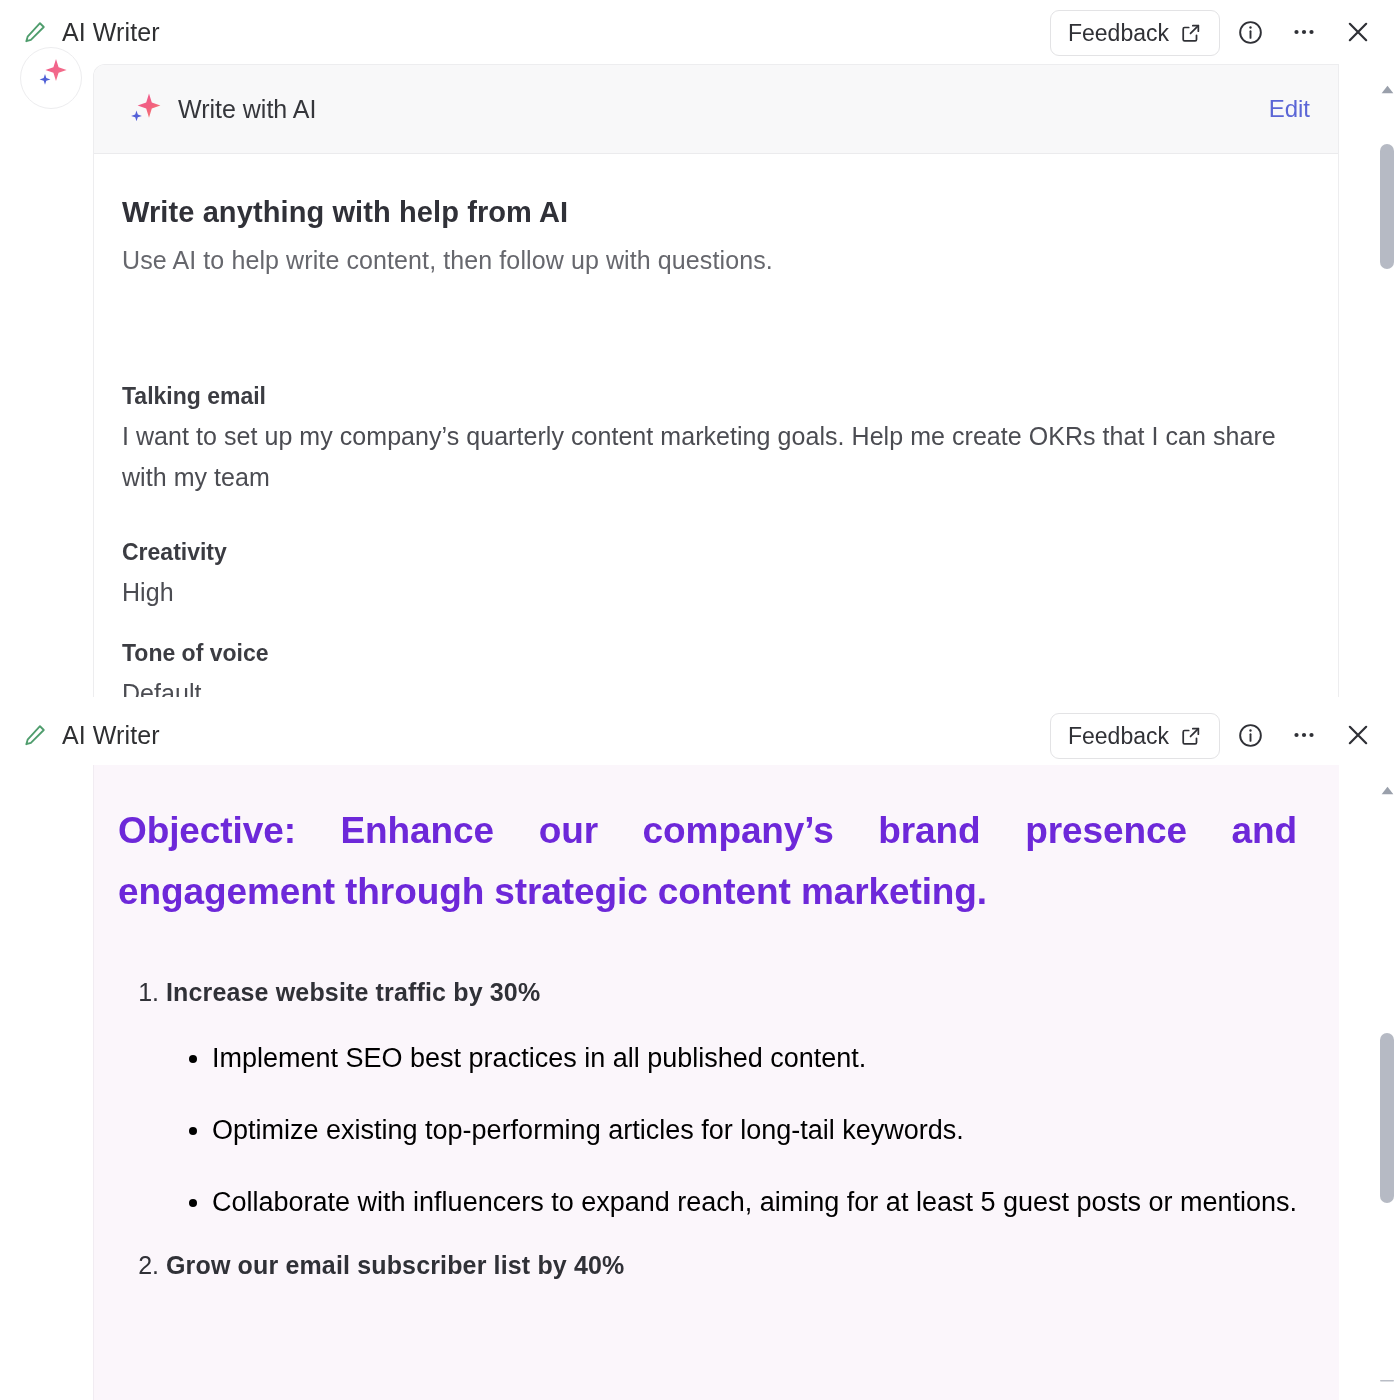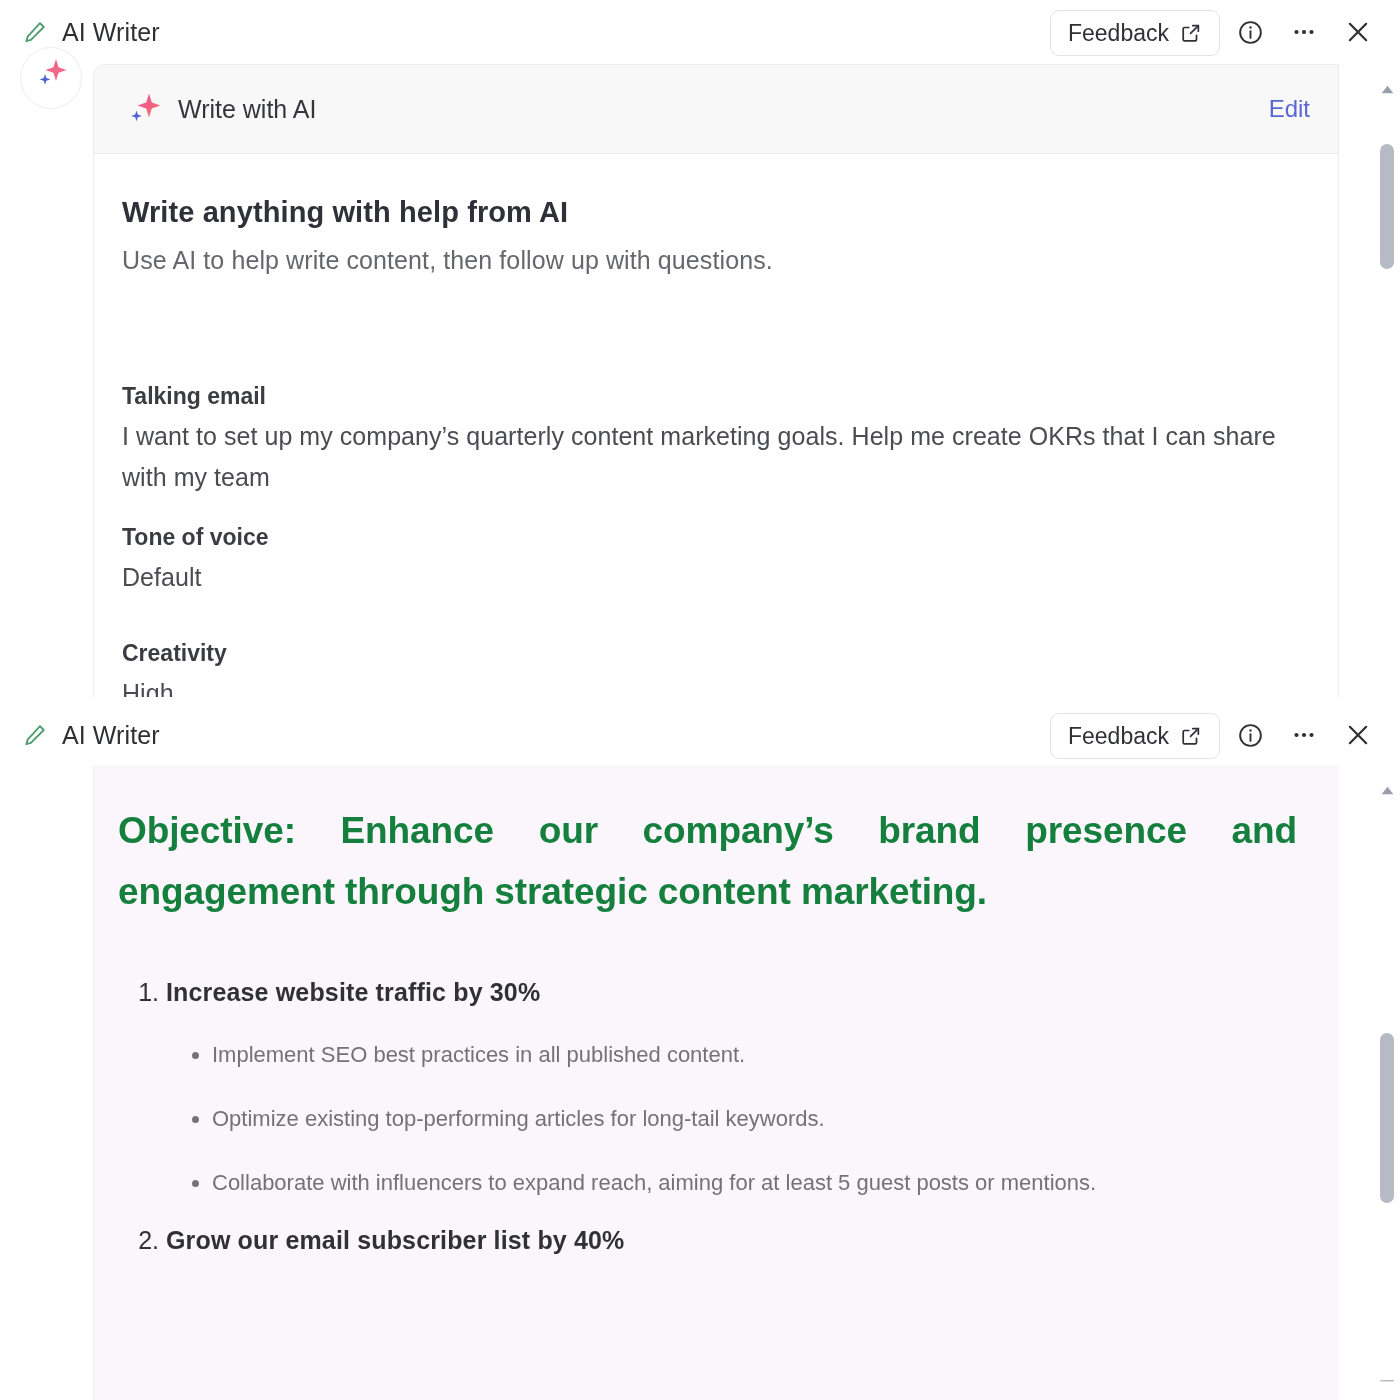--- a/index.html
+++ b/index.html
@@ -145,21 +145,21 @@
     left: 93px; top: 0;
     width: 1246px; height: 635px;
     background: #fbf6fb;
     border-left: 1px solid #f1ecf2;
     overflow: hidden;
     padding: 36px 30px 0 24px;
   }
   .objective {
     font-size: 37px;
     font-weight: bold;
-    color: #15803d;
+    color: #6d28d9;
     line-height: 1.64;
     letter-spacing: -0.1px;
     text-align: justify;
     hyphens: auto;
     margin-right: 12px;
   }
   .key-results {
     font-size: 31px;
     color: #2f3035;
     margin-top: 72px;
@@ -175,22 +175,22 @@
     color: #303137;
     margin-bottom: 26px;
   }
   ol.kr-list > li > .kr-title { font-weight: bold; letter-spacing: .15px; }
   ul.kr-sub {
     margin-top: 30px;
     padding-left: 46px;
     list-style: disc;
   }
   ul.kr-sub li {
-    font-size: 22px;
-    color: #737373;
+    font-size: 27px;
+    color: #000000;
     font-weight: normal;
     line-height: 1.62;
     margin-bottom: 28px;
   }
   ul.kr-sub li:last-child { margin-bottom: 0; }
 
   
   .scrollbar {
     position: absolute;
     right: 0;
@@ -313,28 +313,28 @@
 
         <div class="ai-card-body">
           <div class="promo-title">Write anything with help from AI</div>
           <div class="promo-sub">Use AI to help write content, then follow up with questions.</div>
 
           <div class="field-block talking-block">
             <div class="field-label">Talking email</div>
             <div class="field-value">I want to set up my company’s quarterly content marketing goals. Help me create OKRs that I can share with my team</div>
           </div>
 
+          <div class="field-block creativity-block">
+            <div class="field-label">Creativity</div>
+            <div class="field-value">High</div>
+          </div>
+
           <div class="field-block tone-block">
             <div class="field-label">Tone of voice</div>
             <div class="field-value">Default</div>
-          </div>
-
-          <div class="field-block creativity-block">
-            <div class="field-label">Creativity</div>
-            <div class="field-value">High</div>
           </div>
         </div>
       </div>
 
       <div class="scrollbar" style="top:0; height:633px;">
         <div class="sb-arrow up">
           <svg viewBox="0 0 12 8" width="13" height="9" fill="#9aa0ab">
               <path d="M6 0.6 L11.4 7.4 H0.6 Z"></path>
             </svg>
         </div>

